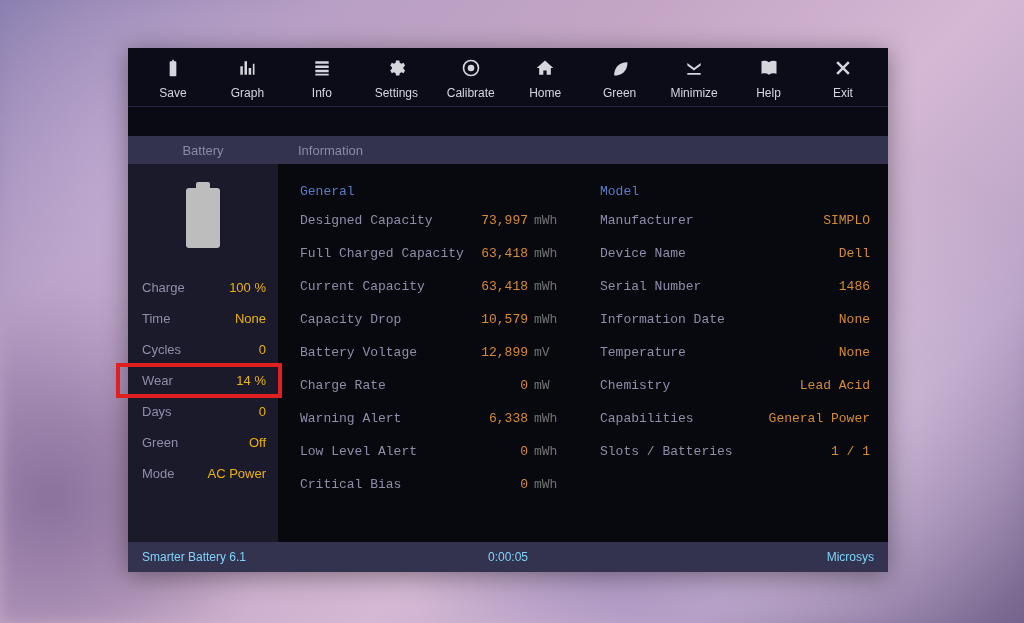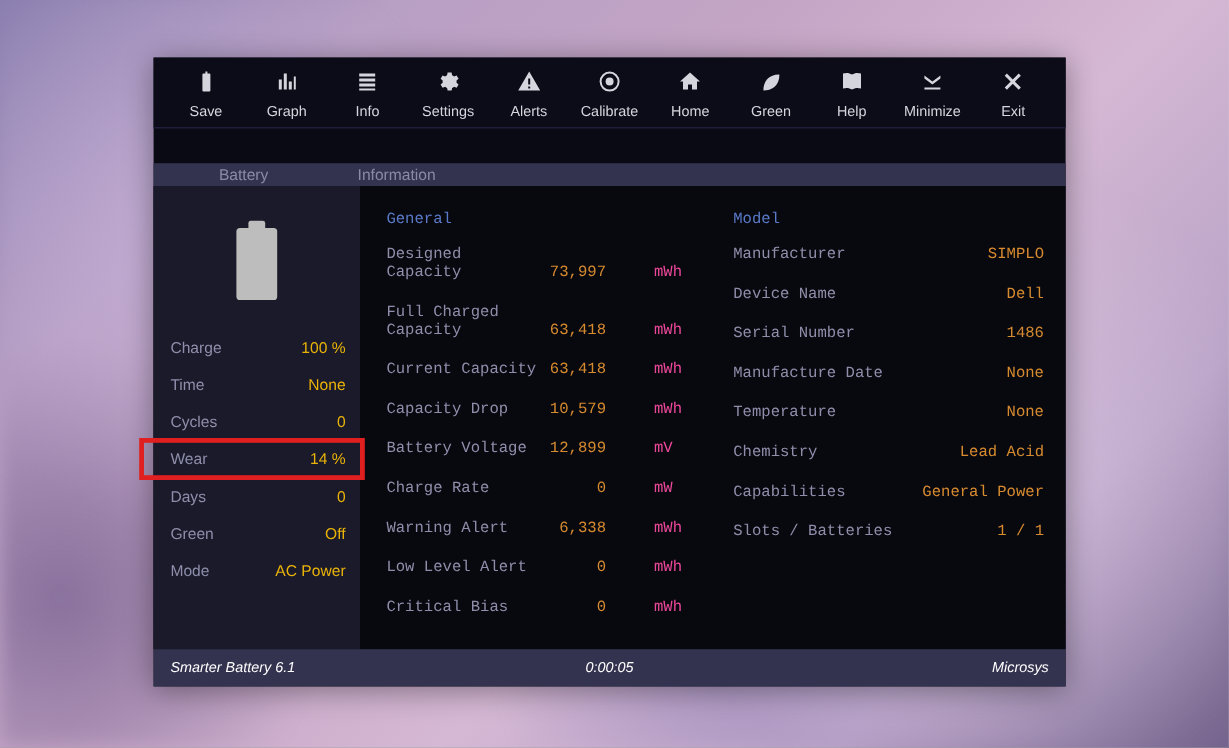--- a/index.html
+++ b/index.html
@@ -67,25 +67,25 @@
   .tab.left { width: 150px; }
   .tab.right { flex: 1; padding-left: 0; justify-content:flex-start; padding-left:20px;}
 
   .body {
     flex: 1;
     display: flex;
     background: #08080f;
   }
 
   .sidebar {
-    width: 172px;
+    width: 150px;
     background: #1a1a2a;
     display: flex;
     flex-direction: column;
-    padding-top: 21px;
+    padding-top: 10px;
   }
   .battery-icon-wrap {
     display:flex; justify-content:center; padding: 14px 0 24px;
   }
   .battery-body {
     position: relative;
     width: 34px; height: 60px;
     background: #bdbdbd;
     border-radius: 3px;
   }
@@ -117,39 +117,38 @@
     gap: 30px;
     font-family: Liberation Mono, monospace;
   }
   .col { flex:1; display:flex; flex-direction:column; }
   .section-title {
     color: #5a7ac8;
     font-size: 13px;
     margin-bottom: 14px;
   }
   .data-row {
-    display:flex; justify-content:space-between; align-items:flex-end;
+    display:flex; justify-content:space-between; align-items:center;
     font-size: 13px;
     margin-bottom: 18px;
   }
   .data-row .k { color: #8e8eab; }
   .data-row .v { color: #d78b2f; text-align:right; }
-  .data-row .unit { color: #ec4899; display:inline-block; width:36px; text-align:left; margin-left:6px;}
-  .data-row .vwrap { display:flex;gap:34px; }
+  .data-row .unit { color: #737373; display:inline-block; width:36px; text-align:left; margin-left:6px;}
+  .data-row .vwrap { display:flex; }
   .data-row .num { min-width: 54px; text-align:right; }
 
   .statusbar {
-    height: 46px;
+    height: 30px;
     background: #33334f;
     display:flex; align-items:center;
     font-size: 12px;
-    color: #ffffff;
+    color: #7dd3fc;
     padding: 0 14px;
     justify-content: space-between;
-    font-style: italic;
   }
   .statusbar .center {
     position:absolute; left:50%; transform:translateX(-50%);
   }
   .statusbar-wrap { position:relative; width:100%; display:flex; justify-content:space-between; align-items:center;}
 </style>
 </head>
 <body>
 
 <div class="bg-blur"></div>
@@ -185,28 +184,20 @@
         <span class="ico">
           <svg viewBox="0 0 24 24" width="20" height="20">
             <path d="M12 8a4 4 0 1 0 0 8 4 4 0 0 0 0-8zm9 4a7 7 0 0 0-.1-1.2l2.1-1.6-2-3.4-2.5 1a7 7 0 0 0-2-1.2L16 3h-4l-.5 2.6a7 7 0 0 0-2 1.2l-2.5-1-2 3.4 2.1 1.6A7 7 0 0 0 7 12c0 .4 0 .8.1 1.2L5 14.8l2 3.4 2.5-1a7 7 0 0 0 2 1.2L12 21h4l.5-2.6a7 7 0 0 0 2-1.2l2.5 1 2-3.4-2.1-1.6c.1-.4.1-.8.1-1.2z"></path>
           </svg>
         </span>
         <span>Settings</span>
       </div>
       <div class="tool-btn">
         <span class="ico">
           <svg viewBox="0 0 24 24" width="20" height="20">
-            <path d="M12 2 1 21h22L12 2zm-1 7h2v6h-2zm0 8h2v2h-2z"></path>
-          </svg>
-        </span>
-        <span>Alerts</span>
-      </div>
-      <div class="tool-btn">
-        <span class="ico">
-          <svg viewBox="0 0 24 24" width="20" height="20">
             <circle cx="12" cy="12" r="9" fill="none" stroke="#d5d5dd" stroke-width="2"></circle>
             <circle cx="12" cy="12" r="4"></circle>
           </svg>
         </span>
         <span>Calibrate</span>
       </div>
       <div class="tool-btn">
         <span class="ico">
           <svg viewBox="0 0 24 24" width="20" height="20">
             <path d="M12 3 2 12h3v8h5v-5h4v5h5v-8h3z"></path>
@@ -218,32 +209,32 @@
         <span class="ico">
           <svg viewBox="0 0 24 24" width="20" height="20">
             <path d="M5 21c0-8 4-16 16-16 0 12-8 16-16 16zm0 0c3-6 8-11 14-14"></path>
           </svg>
         </span>
         <span>Green</span>
       </div>
       <div class="tool-btn">
         <span class="ico">
           <svg viewBox="0 0 24 24" width="20" height="20">
+            <path d="M4 6l8 6 8-6v3l-8 6-8-6zM4 18h16v2H4z"></path>
+          </svg>
+        </span>
+        <span>Minimize</span>
+      </div>
+      <div class="tool-btn">
+        <span class="ico">
+          <svg viewBox="0 0 24 24" width="20" height="20">
             <path d="M3 4c3-1 6-1 9 1 3-2 6-2 9-1v15c-3-1-6-1-9 1-3-2-6-2-9-1V4z"></path>
           </svg>
         </span>
         <span>Help</span>
-      </div>
-      <div class="tool-btn">
-        <span class="ico">
-          <svg viewBox="0 0 24 24" width="20" height="20">
-            <path d="M4 6l8 6 8-6v3l-8 6-8-6zM4 18h16v2H4z"></path>
-          </svg>
-        </span>
-        <span>Minimize</span>
       </div>
       <div class="tool-btn">
         <span class="ico">
           <svg viewBox="0 0 24 24" width="20" height="20">
             <path d="M5 5l14 14M19 5L5 19" stroke="#d5d5dd" stroke-width="3" fill="none"></path>
           </svg>
         </span>
         <span>Exit</span>
       </div>
     </div>
@@ -368,21 +359,21 @@
             </div>
             <div class="data-row">
               <span class="k">Device Name</span>
               <span class="v">Dell</span>
             </div>
             <div class="data-row">
               <span class="k">Serial Number</span>
               <span class="v">1486</span>
             </div>
             <div class="data-row">
-              <span class="k">Manufacture Date</span>
+              <span class="k">Information Date</span>
               <span class="v">None</span>
             </div>
             <div class="data-row">
               <span class="k">Temperature</span>
               <span class="v">None</span>
             </div>
             <div class="data-row">
               <span class="k">Chemistry</span>
               <span class="v">Lead Acid</span>
             </div>

